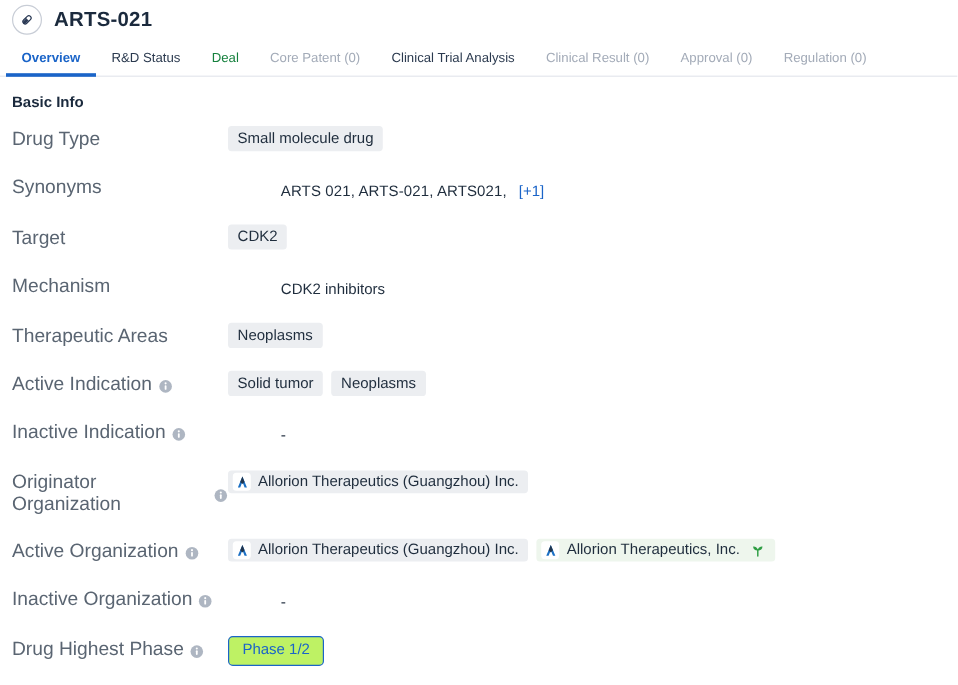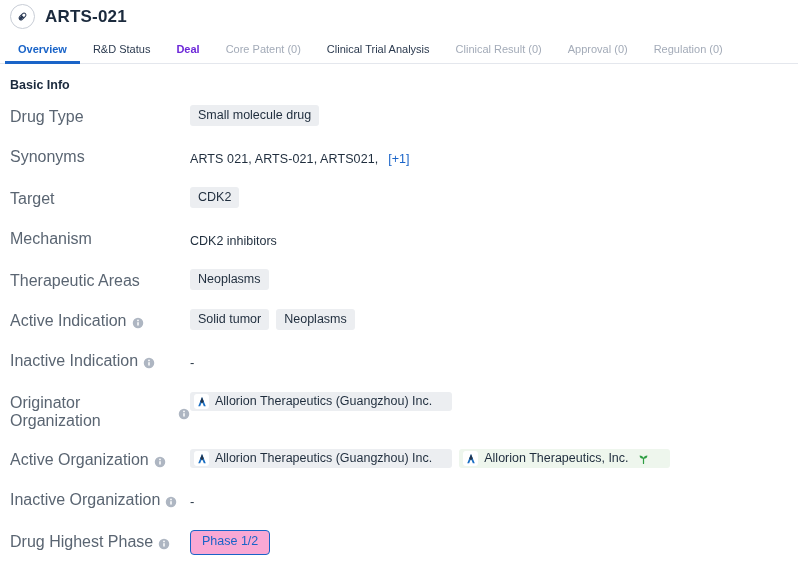--- a/index.html
+++ b/index.html
@@ -69,21 +69,21 @@
   }
   .tab.active::after {
     content: "";
     position: absolute;
     left: 0;
     right: 0;
     bottom: -1px;
     height: 3px;
     background: #1a64c8;
   }
-  .tab.link { color: #6d28d9; font-weight: bold; }
+  .tab.link { color: #15803d; }
   .tab.muted { color: #a3abb8; }
 
   
   .content {
     padding: 14px 0 0 10px;
   }
   .section-title {
     font-size: 12.5px;
     font-weight: bold;
     color: #1b2a3d;
@@ -108,21 +108,21 @@
   .row-value {
     display: flex;
     align-items: center;
     flex-wrap: wrap;
     gap: 7px;
     font-size: 12.5px;
     color: #1f2d3d;
     min-height: 21px;
     text-align: center;
   }
-  .row-value.plain { padding-top: 3px; }
+  .row-value.plain { padding-top: 3px; margin-left: 44px; }
 
   
   .info-icon {
     width: 12px;
     height: 12px;
     flex: none;
     display: inline-block;
   }
 
   
@@ -132,21 +132,21 @@
     padding: 3px 8px 4px 8px;
     font-size: 12.5px;
     color: #1f2d3d;
     line-height: 1.15;
     white-space: nowrap;
   }
   .tag.org {
     display: inline-flex;
     align-items: center;
     gap: 6px;
-    padding: 2px 20px 2px 4px;
+    padding: 2px 8px 2px 4px;
   }
   .tag.org-green {
     background: #eef6ed;
   }
   .org-logo {
     width: 15px;
     height: 15px;
     border-radius: 3px;
     background: #ffffff;
     flex: none;
@@ -171,21 +171,21 @@
     color: #1a64c8;
     margin-left: 3px;
   }
   .phase-btn {
     display: inline-block;
     border: 1px solid #1a64c8;
     color: #1a64c8;
     border-radius: 4px;
     font-size: 12.5px;
     padding: 4px 11px 5px 11px;
-    background: #f9a8d4;
+    background: #bef264;
     line-height: 1.1;
   }
 </style>
 </head>
 <body>
 
 <div class="header">
   <span class="pill-badge">
     <svg width="13" height="13" viewBox="0 0 24 24" aria-hidden="true">
       <g transform="rotate(-45 12 12)">

